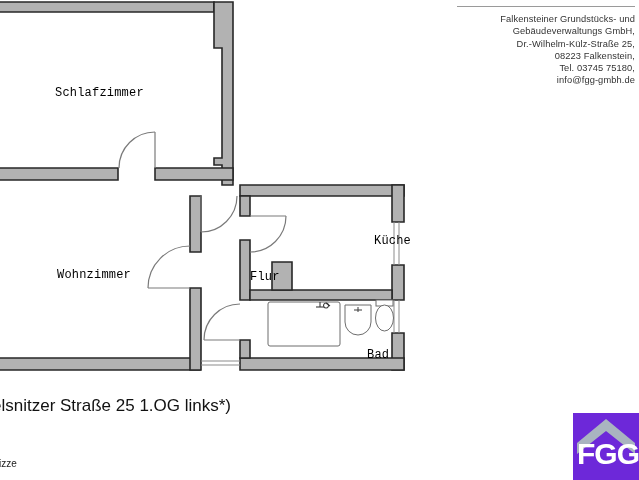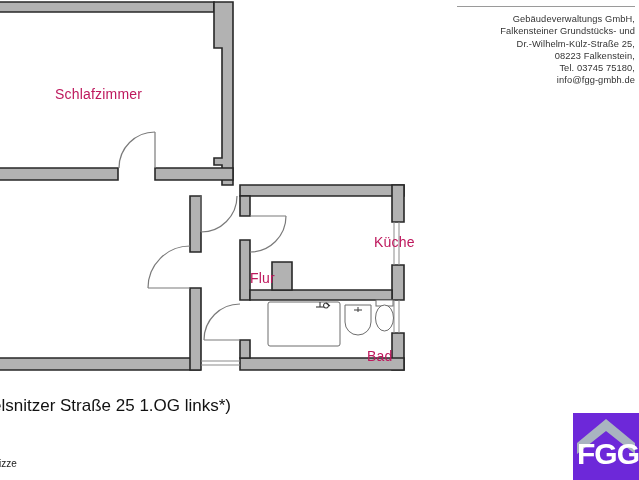--- a/index.html
+++ b/index.html
@@ -42,24 +42,25 @@
     position: absolute;
     left: 0;
     top: 0;
     width: 520px;
     height: 400px;
   }
   #floorplan svg { display: block; }
 
   .room-label {
     position: absolute;
-    font-size: 14px;
-    color: #be185d;
+    font-size: 12px;
+    color: #000000;
     white-space: nowrap;
     letter-spacing: 0.2px;
+    font-family: Liberation Mono, monospace;
   }
 
   
   #address-caption {
     position: absolute;
     left: -8px;
     top: 396px;
     font-size: 17px;
     color: #111111;
     white-space: nowrap;
@@ -183,29 +184,30 @@
         <path d="M 354 310 L 362 310"></path>
       </g>
 
       <rect x="376" y="300" width="17" height="6"></rect>
       <ellipse cx="384.5" cy="318" rx="9" ry="13"></ellipse>
     </g>
 
   </svg>
 
   <div class="room-label" style="left:55px;  top:86px;">Schlafzimmer</div>
+  <div class="room-label" style="left:57px;  top:268px;">Wohnzimmer</div>
   <div class="room-label" style="left:250px; top:270px;">Flur</div>
   <div class="room-label" style="left:374px; top:234px;">Küche</div>
   <div class="room-label" style="left:367px; top:348px;">Bad</div>
 </div>
 
 <div id="contact-block">
   <div id="contact-rule"></div>
+  <div class="line">Falkensteiner Grundstücks- und</div>
   <div class="line">Gebäudeverwaltungs GmbH,</div>
-  <div class="line">Falkensteiner Grundstücks- und</div>
   <div class="line">Dr.-Wilhelm-Külz-Straße 25,</div>
   <div class="line">08223 Falkenstein,</div>
   <div class="line">Tel. 03745 75180,</div>
   <div class="line">info@fgg-gmbh.de</div>
 </div>
 
 <div id="address-caption">elsnitzer Straße 25 1.OG links*)</div>
 <div id="sketch-note">kizze</div>
 
 <div id="logo">

